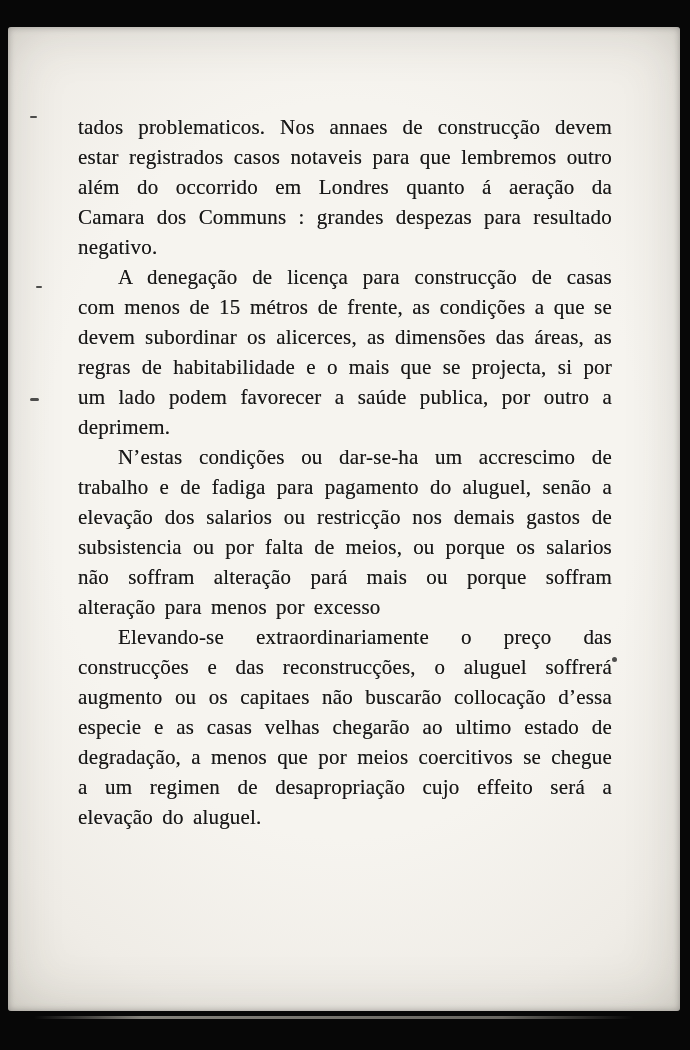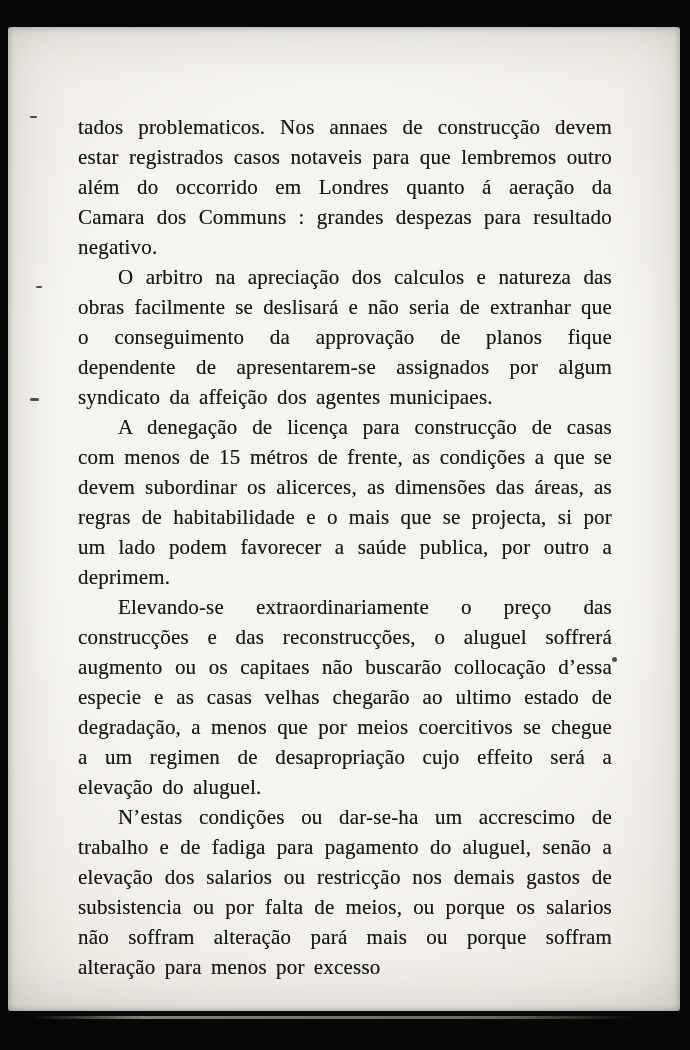--- a/index.html
+++ b/index.html
@@ -66,24 +66,23 @@
   }
 </style>
 </head>
 <body>
 
 <div class="page">
 
 
   <div class="body-text">
     <p class="no-indent">tados problematicos. Nos annaes de construcção devem estar registrados casos notaveis para que lembremos outro além do occorrido em Londres quanto á aeração da Camara dos Communs : grandes despezas para resultado negativo.</p>
-    <p class="indent">O arbitro na apreciação dos calculos e natureza das obras facilmente se deslisará e não seria de extranhar que o conseguimento da approvação de planos fique dependente de apresentarem-se assignados por algum syndicato da affeição dos agentes municipaes.</p>
     <p class="indent">A denegação de licença para construcção de casas com menos de 15 métros de frente, as condições a que se devem subordinar os alicerces, as dimensões das áreas, as regras de habitabilidade e o mais que se projecta, si por um lado podem favorecer a saúde publica, por outro a deprimem.</p>
+    <p class="indent">N’estas condições ou dar-se-ha um accrescimo de trabalho e de fadiga para pagamento do aluguel, senão a elevação dos salarios ou restricção nos demais gastos de subsistencia ou por falta de meios, ou porque os salarios não soffram alteração pará mais ou porque soffram alteração para menos por excesso</p>
     <p class="indent">Elevando-se extraordinariamente o preço das construcções e das reconstrucções, o aluguel soffrerá augmento ou os capitaes não buscarão collocação d’essa especie e as casas velhas chegarão ao ultimo estado de degradação, a menos que por meios coercitivos se chegue a um regimen de desapropriação cujo effeito será a elevação do aluguel.</p>
-    <p class="indent">N’estas condições ou dar-se-ha um accrescimo de trabalho e de fadiga para pagamento do aluguel, senão a elevação dos salarios ou restricção nos demais gastos de subsistencia ou por falta de meios, ou porque os salarios não soffram alteração pará mais ou porque soffram alteração para menos por excesso</p>
   </div>
 
   <div class="speck s1"></div>
   <div class="speck s2"></div>
   <div class="speck s3"></div>
   <div class="speck s4"></div>
 </div>
 
 <div class="page-edge"></div>
 

